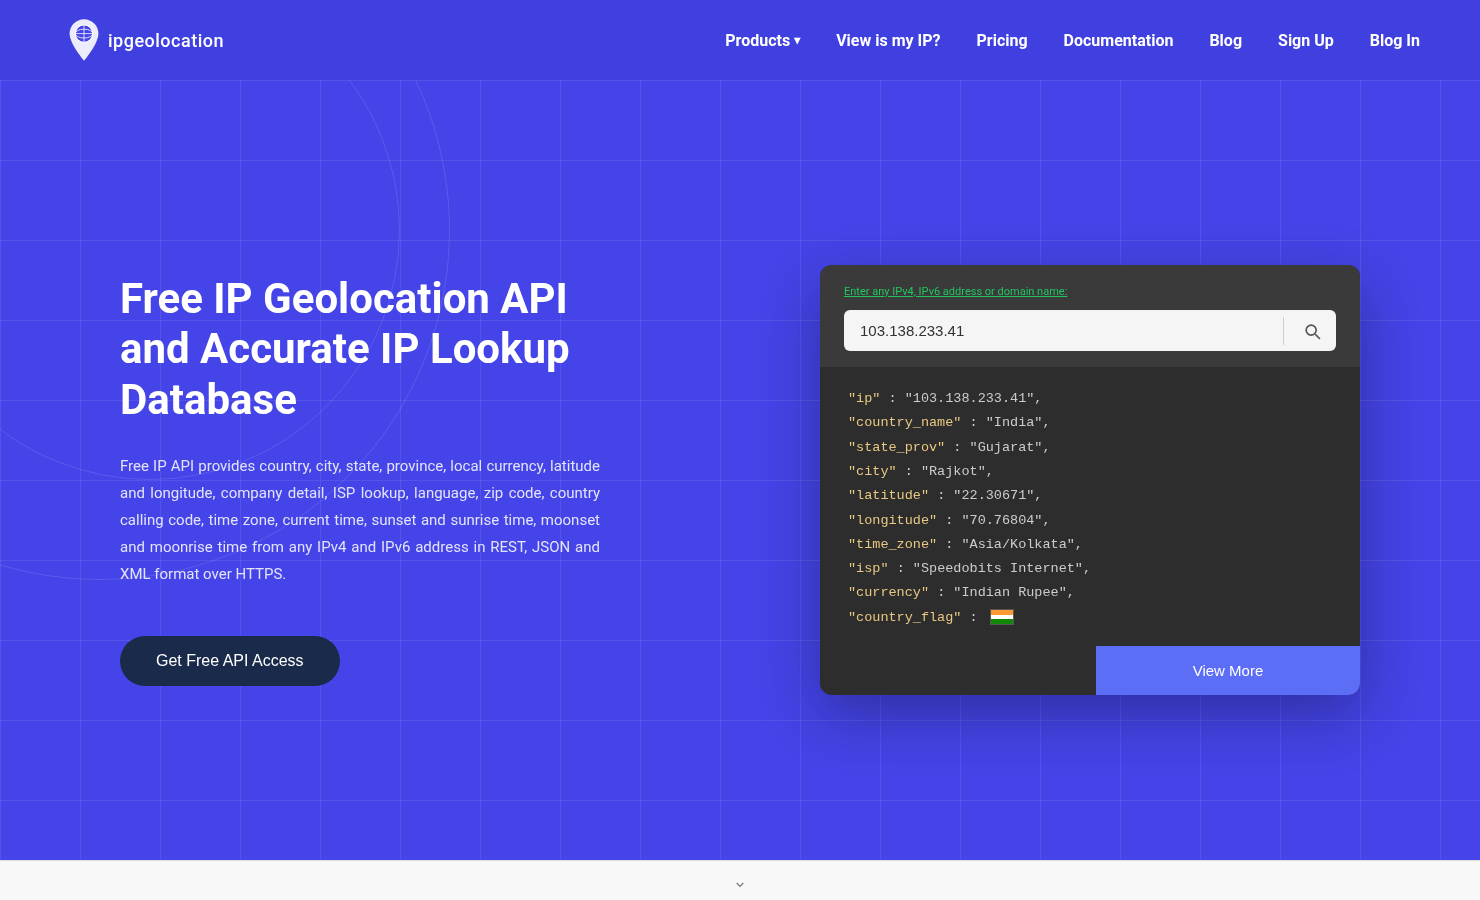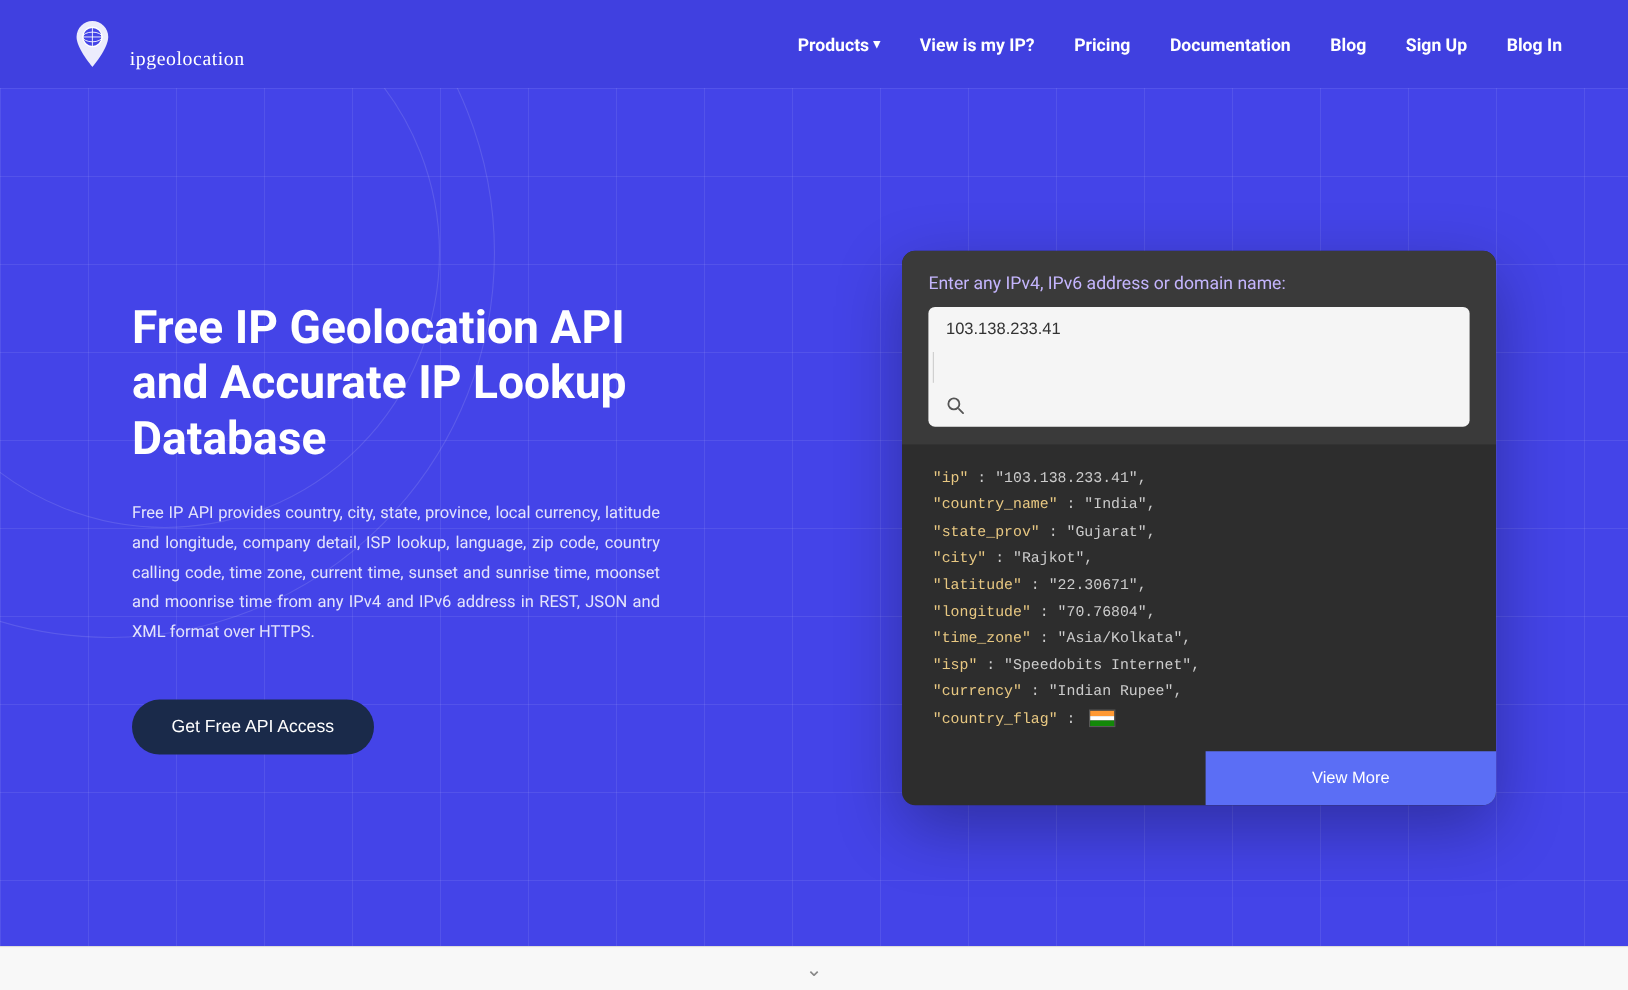--- a/index.html
+++ b/index.html
@@ -23,23 +23,21 @@
       justify-content: space-between;
       padding: 0 60px;
       height: 80px;
       background: transparent;
       position: relative;
       z-index: 10;
     }
 
     .logo-area {
       display: flex;
-      align-items: flex-end;
-      gap: 10px;
-      font-family: Liberation Serif, serif;
+      align-items: center;
     }
 
     .logo-icon {
       width: 48px;
       height: 48px;
     }
 
     .logo-text {
       color: white;
       font-size: 18px;
@@ -164,32 +162,32 @@
       overflow: hidden;
       box-shadow: 0 20px 60px rgba(0,0,0,0.3);
     }
 
     .api-card-header {
       background: #3a3a3a;
       padding: 20px 24px 16px;
     }
 
     .api-card-label {
-      color: #c4b5fd;
-      font-size: 16px;
+      color: #22c55e;
+      font-size: 11px;
       margin-bottom: 12px;
+      text-decoration: underline;
     }
 
     .search-bar {
       display: flex;
-      align-items: flex-start;
+      align-items: center;
       background: #f5f5f5;
       border-radius: 6px;
       overflow: hidden;
-      flex-direction: column;
     }
 
     .search-input {
       flex: 1;
       background: transparent;
       border: none;
       outline: none;
       padding: 12px 16px;
       font-size: 15px;
       color: #333;

